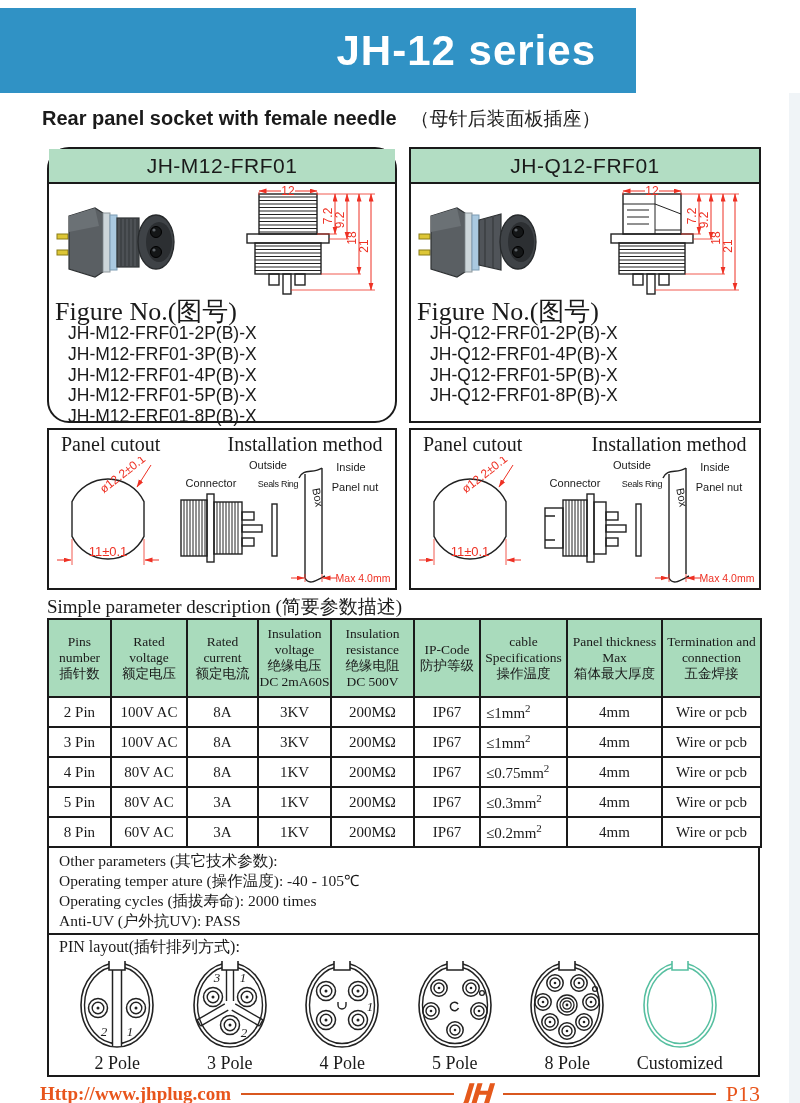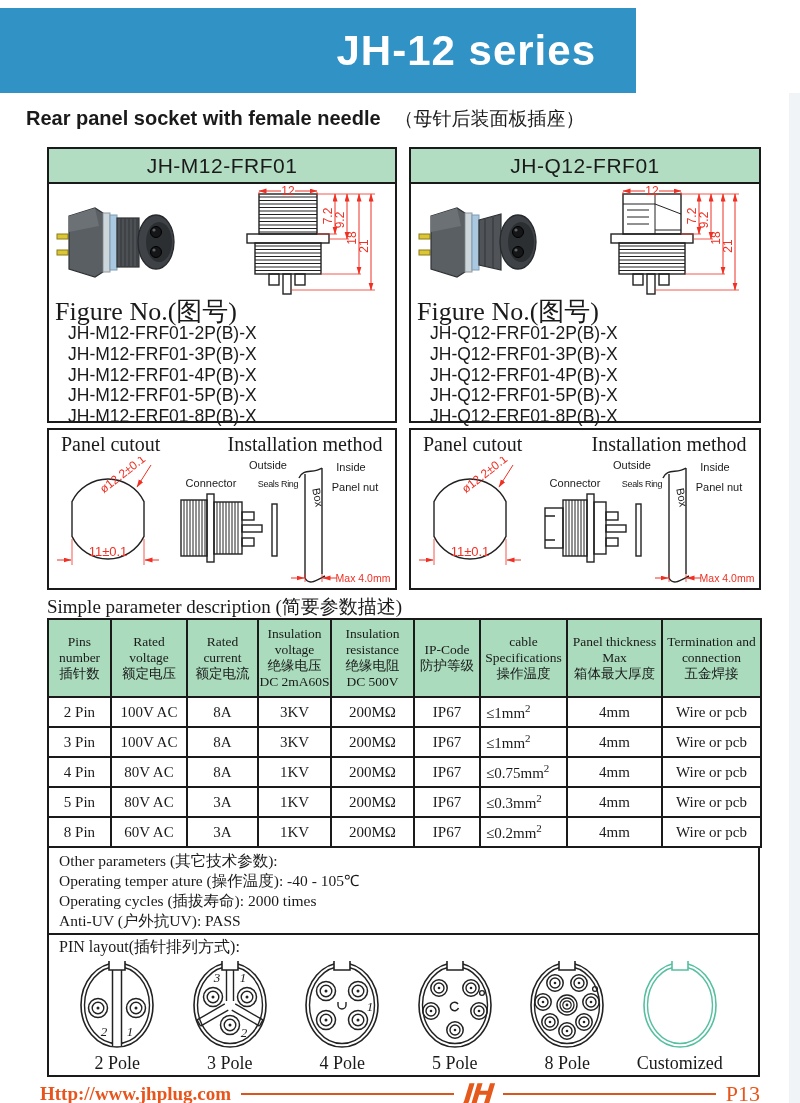--- a/index.html
+++ b/index.html
@@ -5,21 +5,21 @@
   html,body{margin:0;padding:0;background:#fff;}
   .page{position:relative;width:800px;height:1103px;background:#fff;overflow:hidden;
         font-family:"Liberation Serif",serif;color:#1a1a1a;}
   .edge-strip{position:absolute;right:0;top:93px;width:11px;height:1010px;background:#f0f4f7;}
   
   .topbar{position:absolute;left:0;top:8px;width:636px;height:85px;background:#3092c5;
           display:flex;align-items:center;justify-content:flex-end;}
   .topbar h1{margin:0 40px 0 0;font-family:"Liberation Sans",sans-serif;font-weight:bold;
              font-size:42px;color:#fff;letter-spacing:1px;}
   
-  .ptitle{position:absolute;left:26px;top:106px;white-space:nowrap;}
+  .ptitle{position:absolute;left:42px;top:106px;white-space:nowrap;}
   .ptitle .en{font-family:"Liberation Sans",sans-serif;font-weight:bold;font-size:20px;}
   .ptitle .zh{font-family:"Liberation Sans",sans-serif;font-size:19px;margin-left:14px;}
   
   .card{position:absolute;border:2.5px solid #1a1a1a;background:#fff;box-sizing:border-box;}
   .band{height:33px;background:#b2ddc3;border-bottom:2.5px solid #1a1a1a;display:flex;
         align-items:center;justify-content:center;
         font-family:"Liberation Sans",sans-serif;font-size:21px;letter-spacing:.5px;}
   .draw{height:114px;display:flex;align-items:flex-start;justify-content:space-between;padding:2px 2px 0 2px;}
   .figs{padding:0 6px;}
   .figlabel{font-size:26px;line-height:23px;}
@@ -100,21 +100,21 @@
   </svg>
 
   <header class="topbar">
     <h1>JH-12 series</h1>
   </header>
 
   <div class="ptitle">
     <span class="en">Rear panel socket with female needle</span><span class="zh">（母针后装面板插座）</span>
   </div>
 
-  <section class="card" style="left:47px;top:147px;width:350px;height:276px;">
+  <section class="card" style="left:47px;top:147px;width:350px;height:276px;border-radius:22px;">
     <div class="band">JH-M12-FRF01</div>
     <div class="draw">
       <svg width="158" height="112" viewBox="0 0 150 112">
         <rect x="2" y="48" width="11" height="5" fill="#ddc636" stroke="#8a7d17" stroke-width="1"></rect>
         <rect x="2" y="64" width="11" height="5" fill="#ddc636" stroke="#8a7d17" stroke-width="1"></rect>
         <polygon points="14,30 40,22 48,27 48,86 40,91 14,83" fill="#5a5f63" stroke="#2f3234" stroke-width="1.2"></polygon>
         <polygon points="14,30 40,22 44,40 14,46" fill="#6b7175"></polygon>
         <rect x="48" y="27" width="7" height="59" fill="#cdd6da" stroke="#8f989c" stroke-width="1"></rect>
         <rect x="55" y="29" width="7" height="55" fill="#aac9e0" stroke="#7d9cb3" stroke-width="1"></rect>
         <rect x="62" y="32" width="22" height="49" fill="#4d5155" stroke="#2f3234" stroke-width="1.2"></rect>
@@ -197,21 +197,20 @@
         <line class="red" x1="142" y1="8" x2="142" y2="104" marker-start="url(#arr)" marker-end="url(#arr)"></line>
         <text class="dimtxt" transform="rotate(-90 103 30)" x="103" y="30">7.2</text>
         <text class="dimtxt" transform="rotate(-90 115 34)" x="115" y="34">9.2</text>
         <text class="dimtxt" transform="rotate(-90 127 52)" x="127" y="52">18</text>
         <text class="dimtxt" transform="rotate(-90 139 60)" x="139" y="60">21</text>
       </svg>
     </div>
     <div class="figs">
       <div class="figlabel">Figure No.(图号)</div>
       <div class="figline">JH-Q12-FRF01-2P(B)-X</div>
-      <div class="figline">JH-Q12-FRF01-3P(B)-X</div>
       <div class="figline">JH-Q12-FRF01-4P(B)-X</div>
       <div class="figline">JH-Q12-FRF01-5P(B)-X</div>
       <div class="figline">JH-Q12-FRF01-8P(B)-X</div>
     </div>
   </section>
 
   <section class="card" style="left:47px;top:428px;width:350px;height:162px;">
     <div class="cut-title" style="left:12px;top:3px;">Panel cutout</div>
     <div class="cut-title" style="left:170px;top:3px;width:172px;text-align:center;">Installation method</div>
     <svg class="cutsvg" width="118" height="128" viewBox="0 0 118 128">

